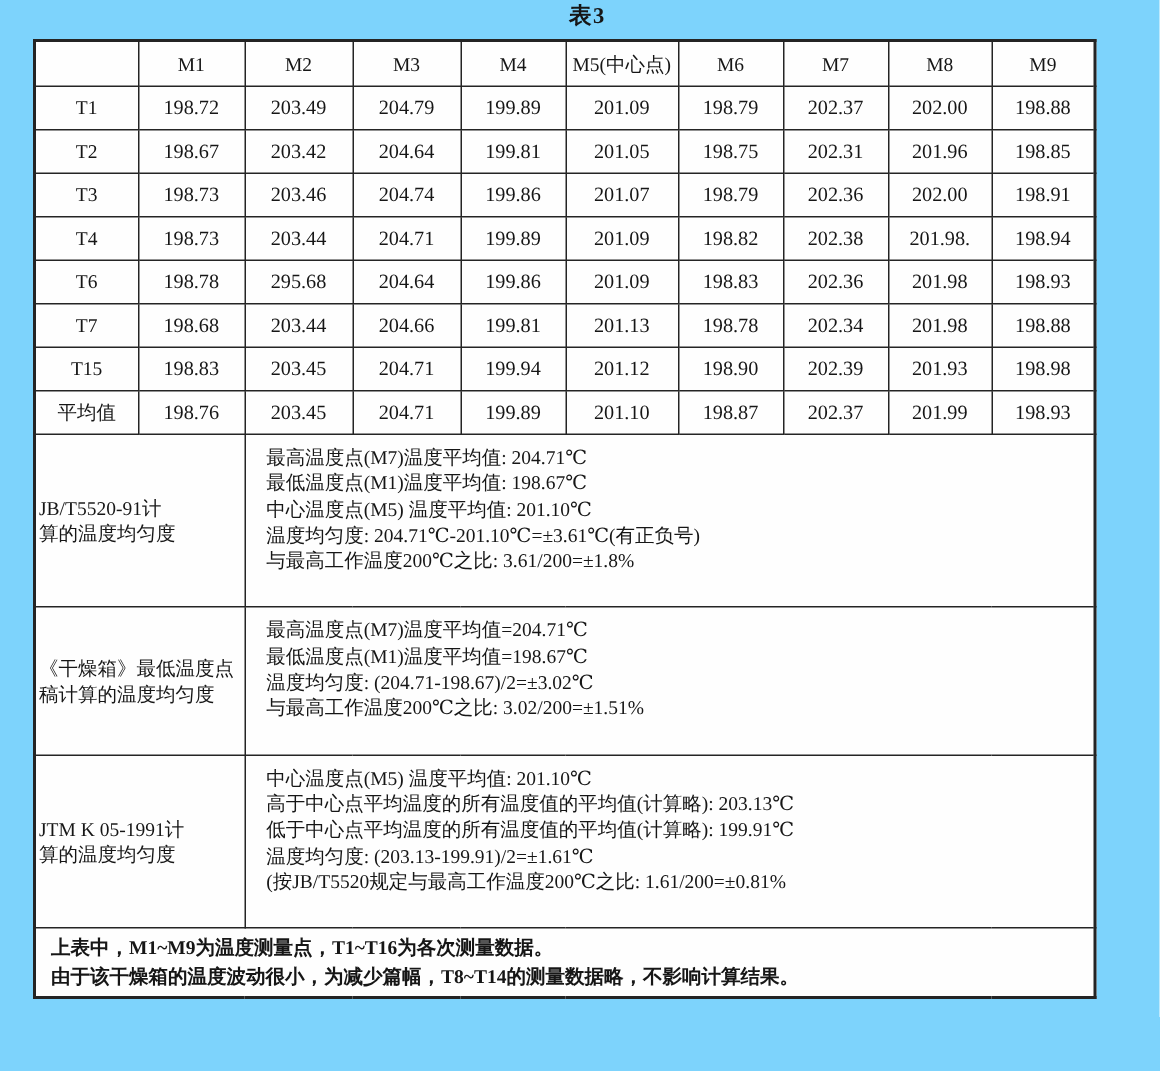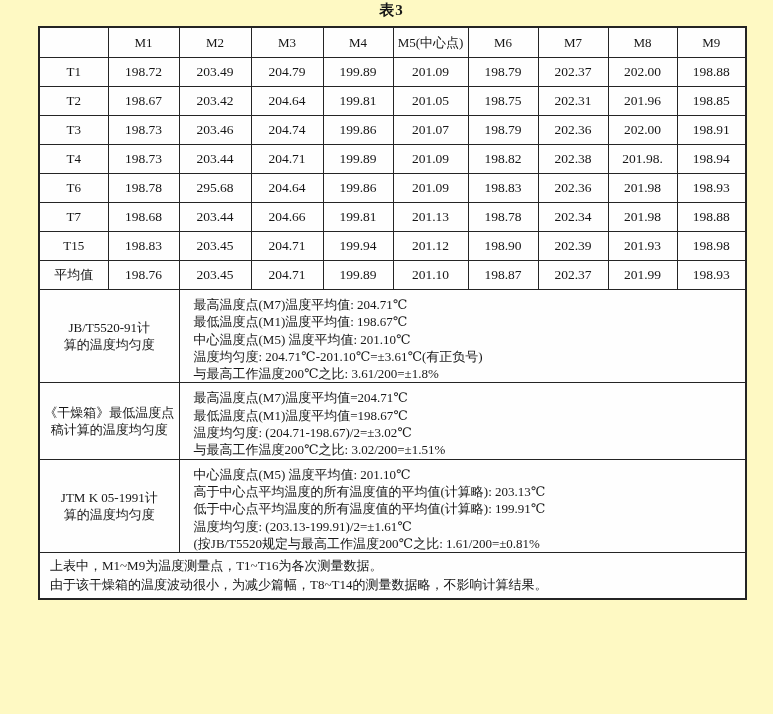--- a/index.html
+++ b/index.html
@@ -1,41 +1,41 @@
 <!DOCTYPE html>
 <html><head>
 <meta charset="utf-8">
 <style>
   html,body{margin:0;padding:0;}
   body{
     width:773px;height:714px;background:#ffffff;
     font-family:"Liberation Serif","DejaVu Serif",serif;
     color:#161616;
   }
-  .sheet{position:relative;width:773px;height:714px;background:#fef9c3;overflow:hidden;}
+  .sheet{position:relative;width:773px;height:714px;background:#7dd3fc;overflow:hidden;}
   .title{
     position:absolute;top:1px;left:38px;width:707px;text-align:center;
     font-weight:bold;font-size:15px;letter-spacing:1px;
   }
   table.main{
-    position:absolute;left:38px;top:26px;width:707px;
+    position:absolute;left:22px;top:26px;width:707px;
     border-collapse:collapse;table-layout:fixed;background:#fefefe;
     border:2.5px solid #242424;
   }
   th,td{border:1.5px solid #242424;font-weight:normal;padding:0;}
   thead th{height:29px;font-size:13px;text-align:center;white-space:nowrap;overflow:hidden;}
   td.data-cell, td.rowlabel{height:28px;font-size:13.5px;text-align:center;white-space:nowrap;}
   td.rowlabel{font-size:13px;}
   td.calcLabel{
-    text-align:center;vertical-align:middle;padding:4px 2px;
+    vertical-align:middle;padding:4px 2px;
   }
   td.calcLabel div{font-size:13px;line-height:17px;white-space:nowrap;}
-  td.calcContent{text-align:left;vertical-align:middle;padding:6px 4px 0 14px;}
+  td.calcContent{text-align:left;vertical-align:middle;padding:6px 4px 22px 14px;}
   td.calcContent div{font-size:13px;line-height:17.3px;white-space:nowrap;}
-  td.footnote{text-align:left;vertical-align:middle;padding:4px 8px 4px 10px;}
+  td.footnote{text-align:left;vertical-align:middle;padding:4px 8px 4px 10px;font-weight:bold;}
   td.footnote div{font-size:13px;line-height:18.5px;white-space:nowrap;}
 </style>
 </head>
 <body>
 
 <div class="sheet">
   <div class="title">表3</div>
 
   <table class="main">
     <colgroup>

